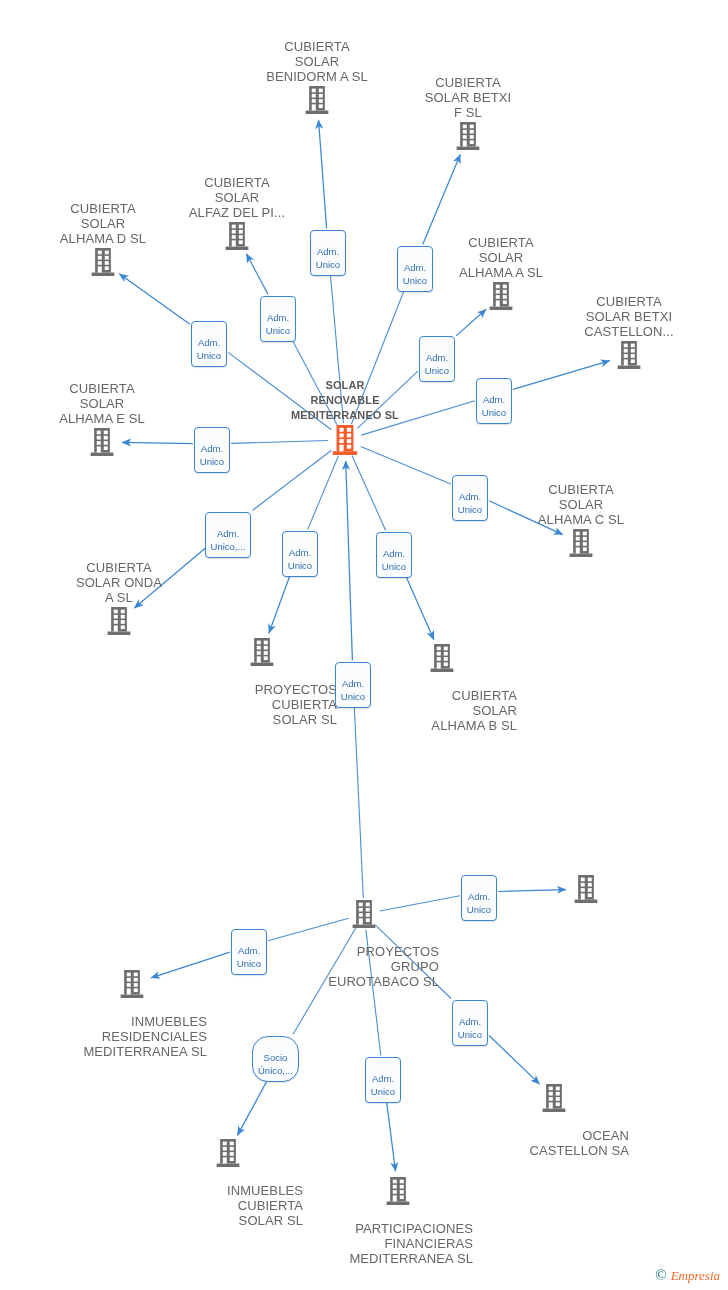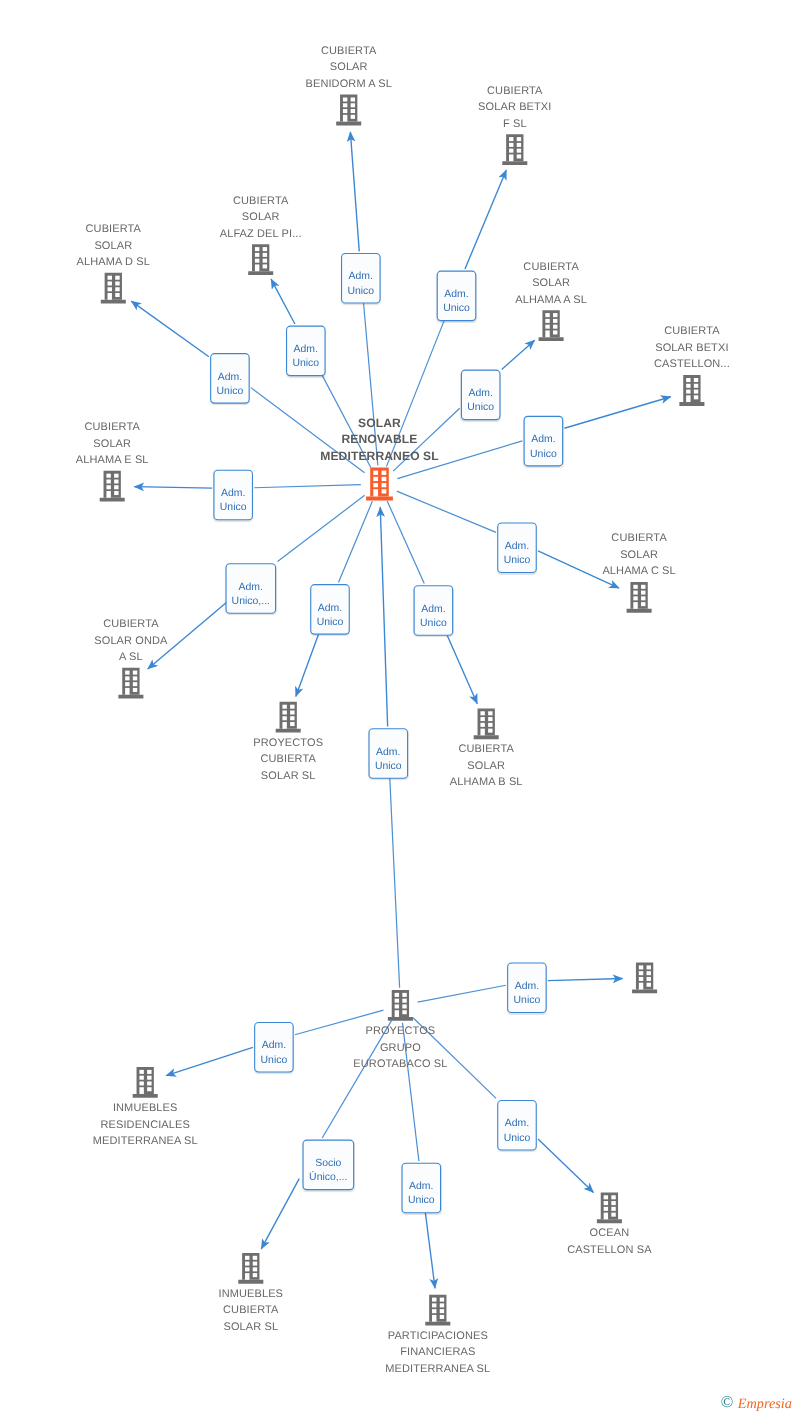--- a/index.html
+++ b/index.html
@@ -27,34 +27,34 @@
     text-align:center;
     pointer-events:auto;
   }
   .node .glyph{
     display:block;
     margin:0 auto;
     line-height:0;
   }
   .node .caption{
     display:block;
-    font-size:10px;
+    font-size:13px;
     line-height:15px;
     color:#666666;
     letter-spacing:0.1px;
     white-space:pre-line;
   }
   .node.center .caption{
     font-weight:bold;
     color:#5a5a5a;
     font-size:11px;
     line-height:15px;
   }
   .node.cap-above .caption{margin-bottom:1px;}
-  .node.cap-below .caption{margin-top:1px;}
+  .node.cap-below .caption{margin-top:15px;text-align:right;}
 
   .rel{
     position:absolute;
     border:1px solid #3b87d4;
     border-radius:4px;
     background:#fbfcfe;
     box-shadow:0 1px 1px rgba(0,0,0,0.12);
     color:#2f6fb5;
     font-size:9.5px;
     line-height:13px;
@@ -502,21 +502,21 @@
       <div class="rel" style="left: 375.852px; top: 531.5px;">Adm.
 Unico</div>
       <div class="rel" style="left: 334.852px; top: 661.5px;">Adm.
 Unico</div>
       <div class="rel" style="left: 460.852px; top: 874.5px;">Adm.
 Unico</div>
       <div class="rel" style="left: 230.852px; top: 928.5px;">Adm.
 Unico</div>
       <div class="rel" style="left: 451.852px; top: 999.5px;">Adm.
 Unico</div>
-      <div class="rel" style="left: 275px; top: 1035.5px;">Socio
+      <div class="rel" style="left: 252px; top: 1035.5px; border-radius: 16px;">Socio
 Único,...</div>
       <div class="rel" style="left: 364.852px; top: 1056.5px;">Adm.
 Unico</div>
     </div>
 
   <div class="watermark">
     <span class="cmark">©</span>
     <span class="wname">Empresia</span>
   </div>
 </div>

